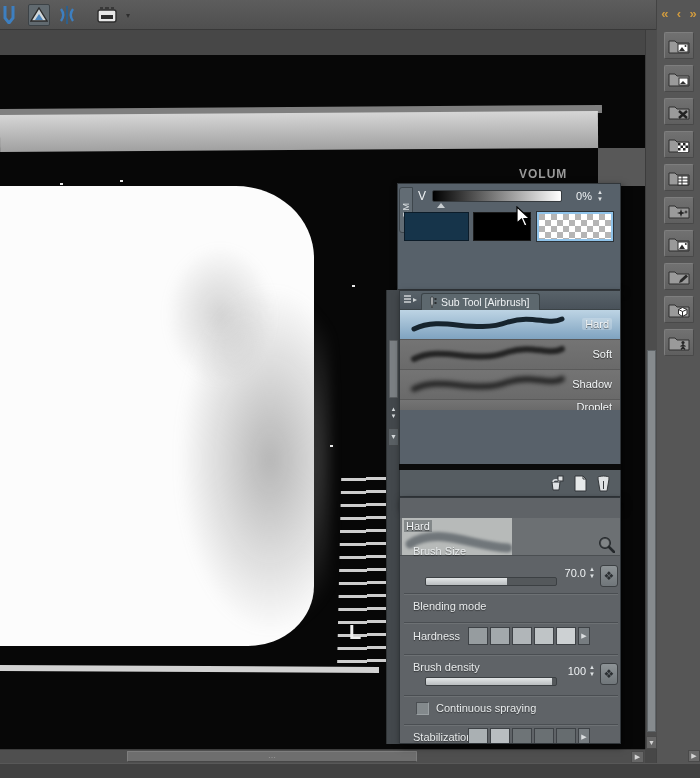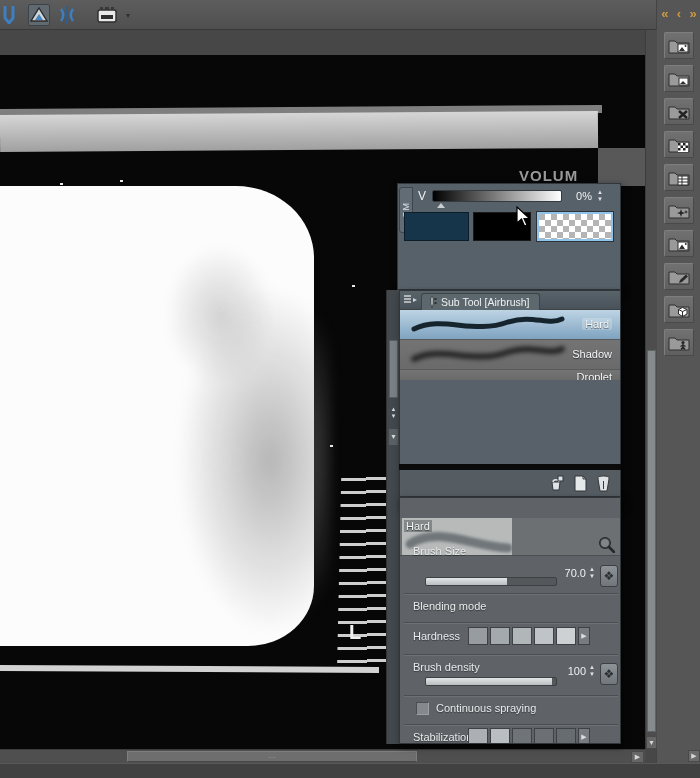--- a/index.html
+++ b/index.html
@@ -39,21 +39,21 @@
     background:radial-gradient(ellipse at 60% 50%, rgba(138,138,138,0.62), rgba(138,138,138,0) 72%);
     filter:blur(6px); }
   .shade-b { left:165px; top:190px; width:110px; height:140px;
     background:radial-gradient(ellipse, rgba(150,150,150,0.4), rgba(150,150,150,0) 70%);
     filter:blur(5px); }
   .hatch { left:337px; top:413px; width:55px; height:202px;
     background:repeating-linear-gradient(179deg, rgba(0,0,0,0) 0 10px, rgba(228,228,228,0.9) 10px 13px); 
     clip-path:polygon(8% 0,100% 0,92% 100%,0 100%); }
   .letter-l { left:349px; top:566px; color:#f2f2f2; font-weight:bold; font-size:20px; }
   .bottom-line { left:0; top:611px; width:379px; height:6px; background:#d2d2d2; transform:rotate(0.3deg); }
-  .tv-label { left:519px; top:112px; color:#9a9a9a; font-weight:bold; font-size:15px; letter-spacing:1px; }
+  .tv-label { left:519px; top:112px; color:#9a9a9a; font-weight:bold; font-size:12px; letter-spacing:1px; }
   .speck { width:3px; height:2px; background:#e8e8e8; }
 
   
   .panel { background:#58616a; border:1px solid #31363a; box-shadow:2px 3px 7px rgba(0,0,0,0.55); z-index:5; }
   .phead { height:19px; background:linear-gradient(#59636a,#49525a); border-bottom:1px solid #3b4347;
     display:flex; align-items:center; padding-left:3px; gap:4px; }
   .ptab { background:#5d686e; border:1px solid #3b4347; border-bottom:none; border-radius:3px 3px 0 0;
     color:#eef1f3; font-size:10.5px; padding:2px 9px 1px 5px; display:flex; align-items:center; gap:4px;
     height:17px; margin-top:2px; }
   .menu-ic { width:14px; height:12px; flex:0 0 auto; }
@@ -324,20 +324,26 @@
     </div>
   </div>
   <div class="brush-list">
     <div class="brow sel">
       <svg width="160" height="24" viewBox="0 0 160 24">
           <path d="M6,16 C35,2 65,22 100,9 C125,1 140,13 154,6" fill="none" stroke="#16242e" stroke-width="5" stroke-linecap="round"></path>
         </svg>
       <span class="blabel">Hard</span>
     </div>
     <div class="brow">
+      <svg width="160" height="24" viewBox="0 0 160 24" style="filter:blur(1.8px)">
+          <path d="M6,16 C35,2 65,22 100,9 C125,1 140,13 154,6" fill="none" stroke="#232323" stroke-width="6" stroke-linecap="round"></path>
+        </svg>
+      <span class="blabel">Soft</span>
+    </div>
+    <div class="brow">
       <svg width="160" height="24" viewBox="0 0 160 24" style="filter:blur(2px)">
           <path d="M6,16 C35,2 65,22 100,9 C125,1 140,13 154,6" fill="none" stroke="#262626" stroke-width="6" stroke-linecap="round"></path>
         </svg>
       <span class="blabel">Shadow</span>
     </div>
     <div class="brow clip">
       <span class="blabel" style="top:1px">Droplet</span>
     </div>
   </div>
 </div>

